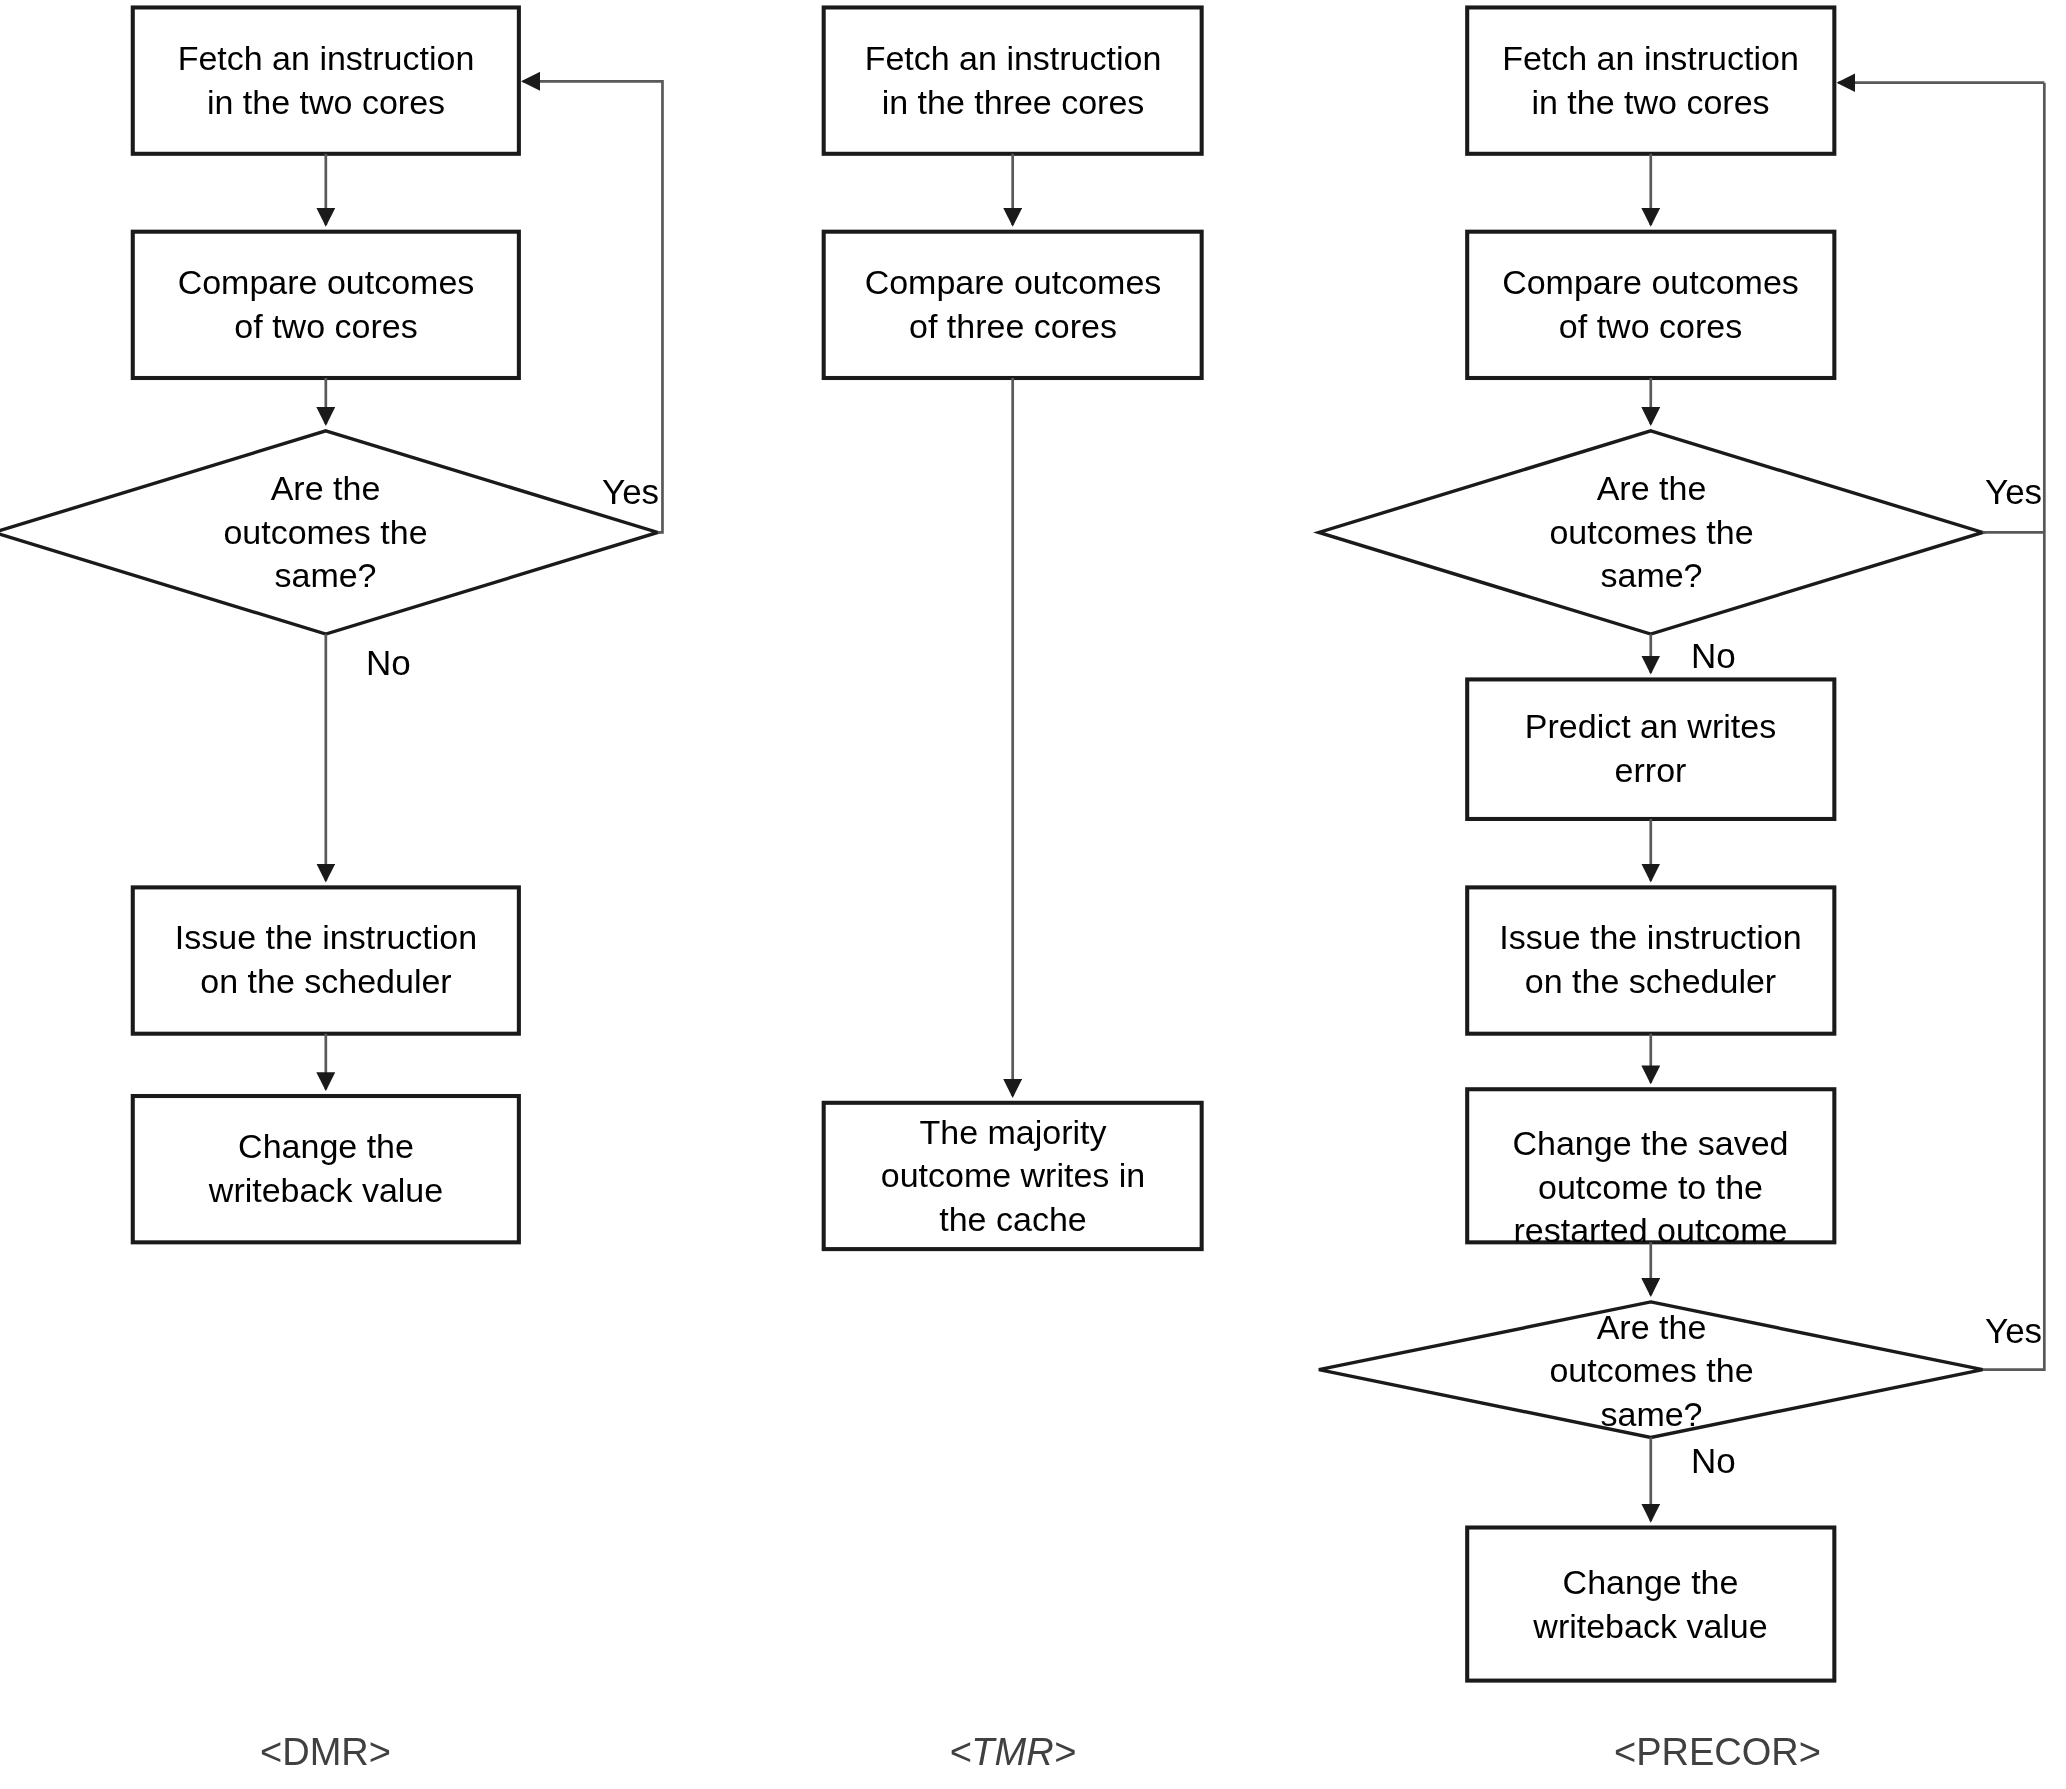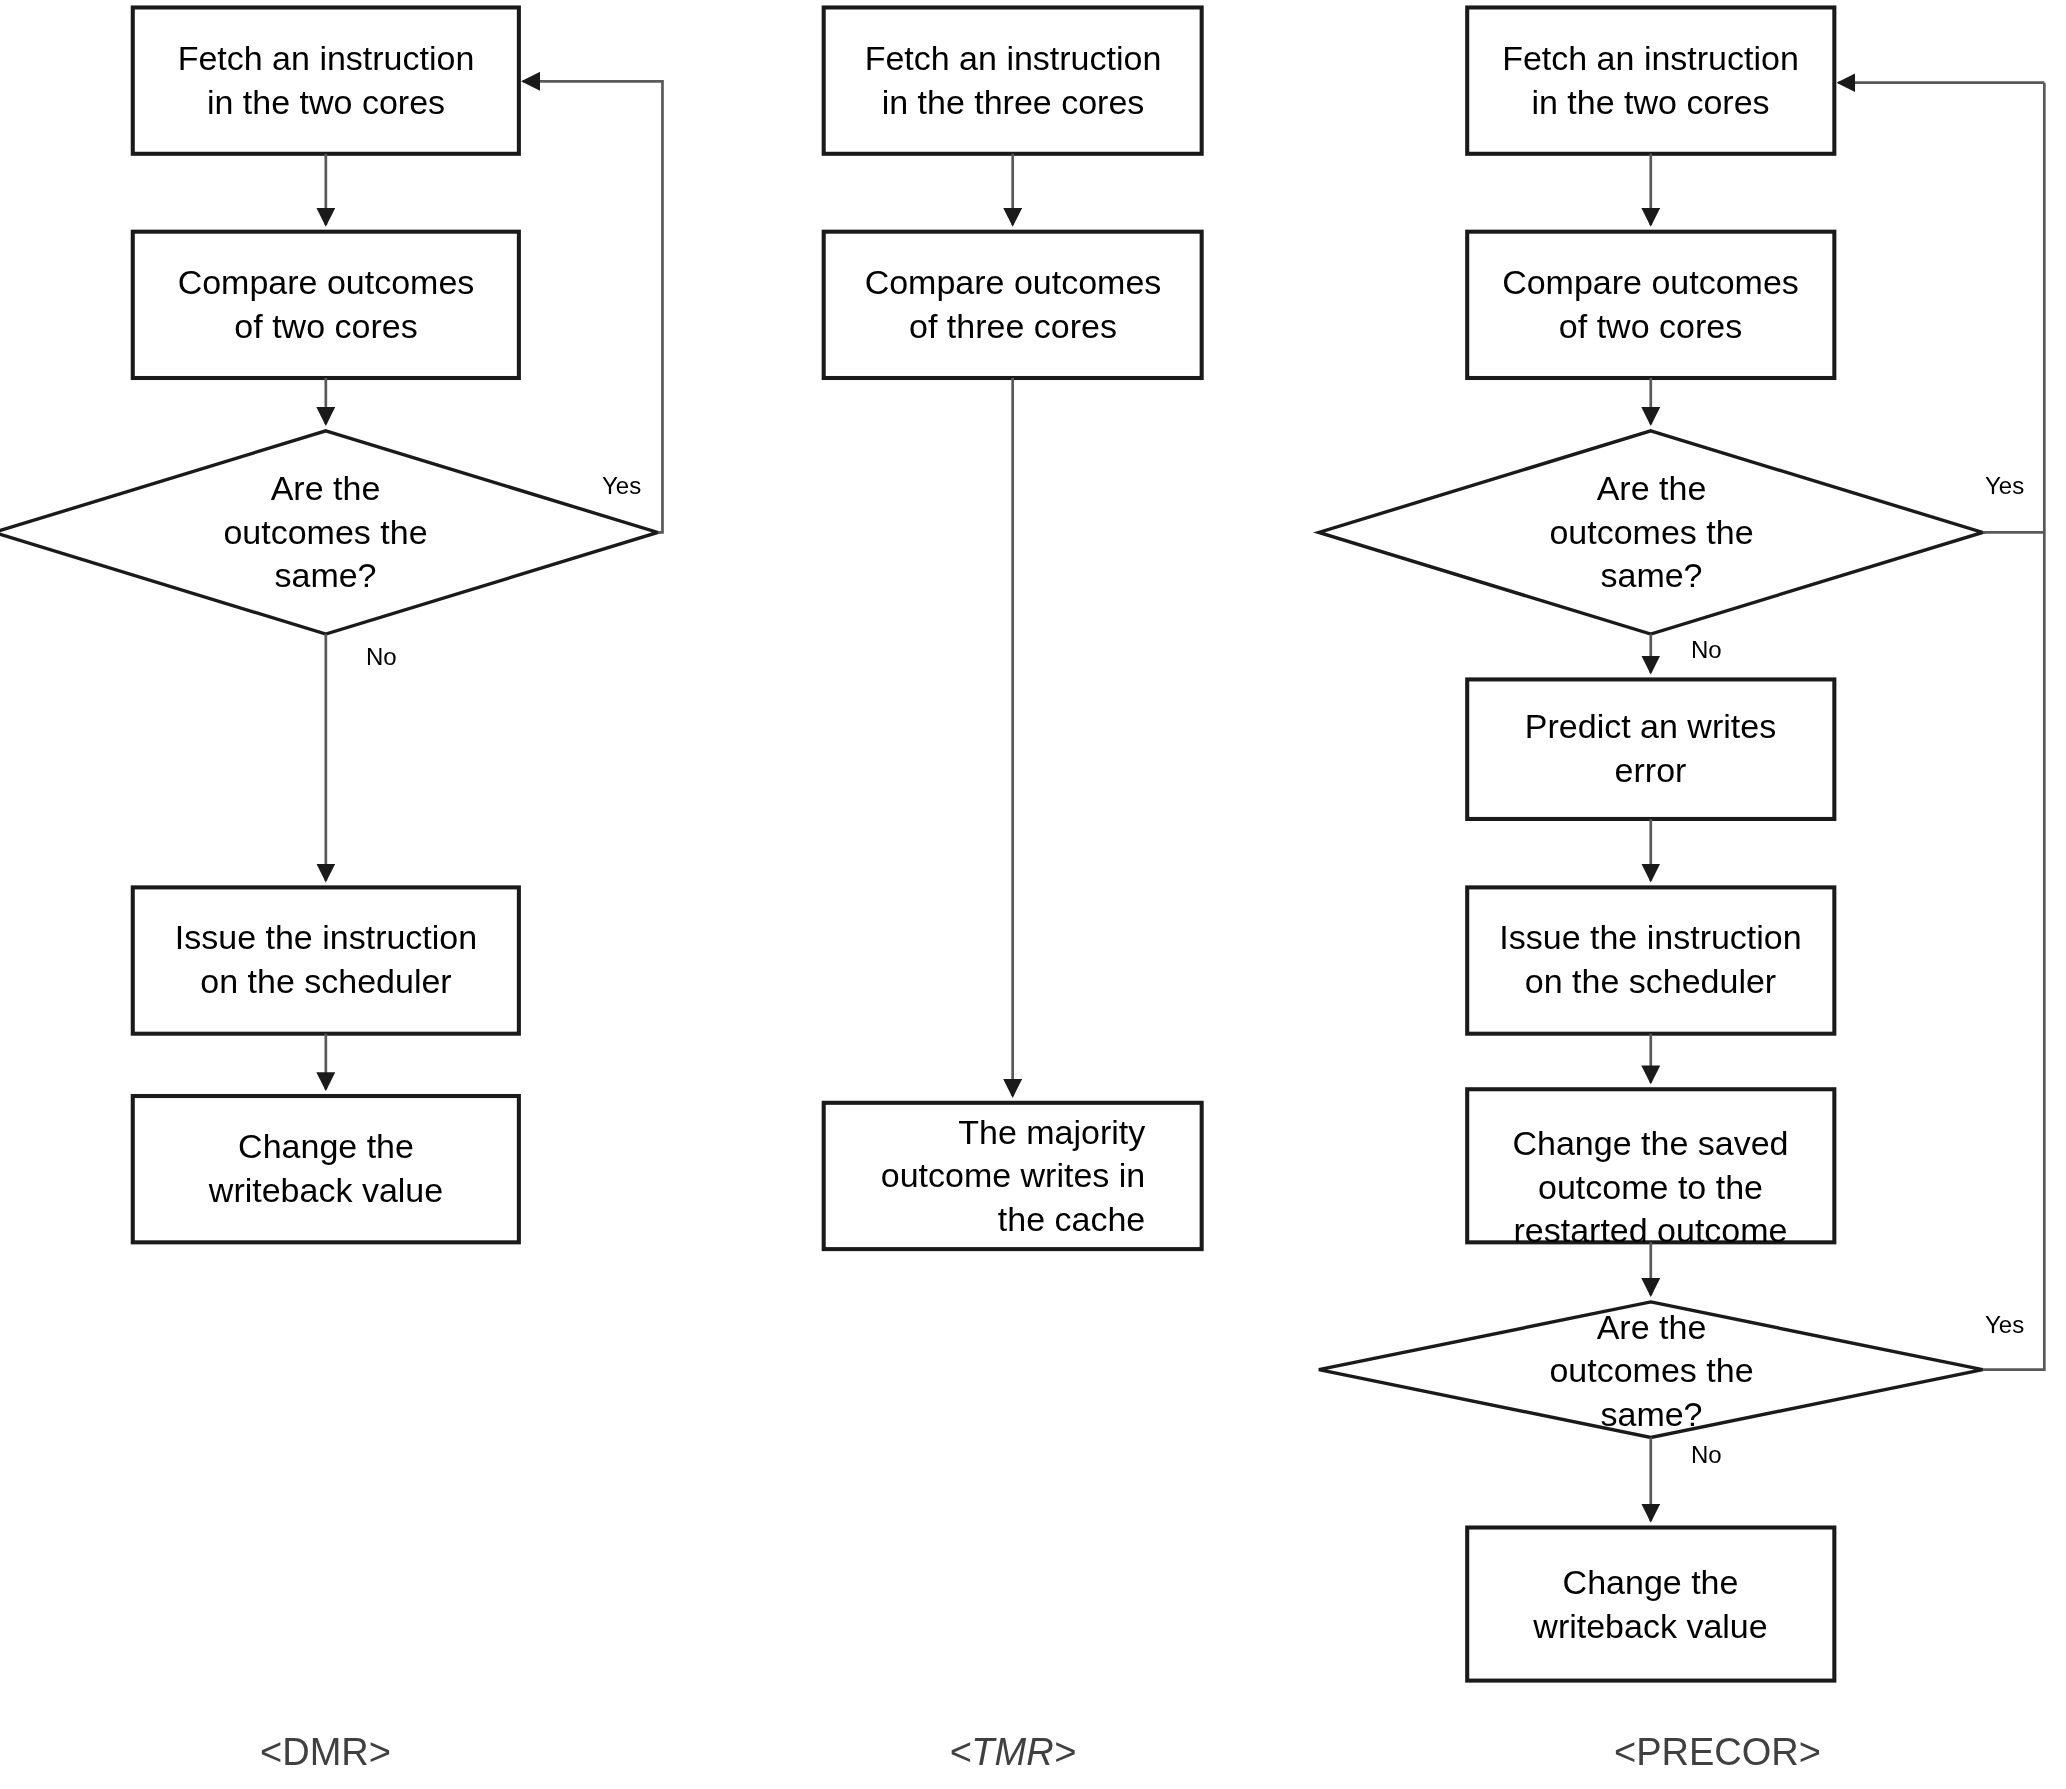--- a/index.html
+++ b/index.html
@@ -16,21 +16,21 @@
     text-align:center;
     color:#000000;
     font-size:34px;
     line-height:1.28;
     pointer-events:none;
     white-space:pre-line;
   }
   .edge-label{
     position:absolute;
     color:#000000;
-    font-size:24px;
+    font-size:35px;
     line-height:1;
     white-space:nowrap;
   }
   .col-caption{
     position:absolute;
     color:#404040;
     font-size:38px;
     text-align:center;
     white-space:nowrap;
   }
@@ -103,21 +103,21 @@
   <div class="node-text" style="left:133px;top:1096px;width:386px;height:146px;">Change the
 writeback value</div>
 
   <div class="edge-label" style="left:602px;top:474px;">Yes</div>
   <div class="edge-label" style="left:366px;top:645px;">No</div>
 
   <div class="node-text" style="left:824px;top:7.5px;width:378px;height:146px;">Fetch an instruction
 in the three cores</div>
   <div class="node-text" style="left:824px;top:232px;width:378px;height:146px;">Compare outcomes
 of three cores</div>
-  <div class="node-text" style="left:824px;top:1103px;width:378px;height:146px;text-align:right;">The majority
+  <div class="node-text" style="left:824px;top:1103px;width:378px;height:146px;">The majority
 outcome writes in
 the cache</div>
 
   <div class="node-text" style="left:1467px;top:7.5px;width:367px;height:146px;">Fetch an instruction
 in the two cores</div>
   <div class="node-text" style="left:1467px;top:232px;width:367px;height:146px;">Compare outcomes
 of two cores</div>
   <div class="node-text" style="left:1482px;top:451px;width:339px;height:163px;">Are the
 outcomes the
 same?</div>

